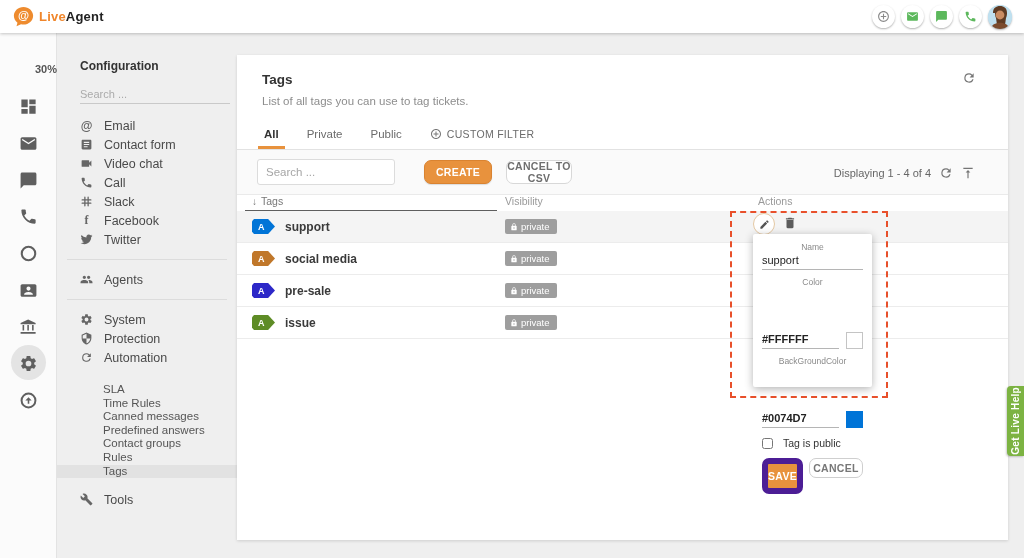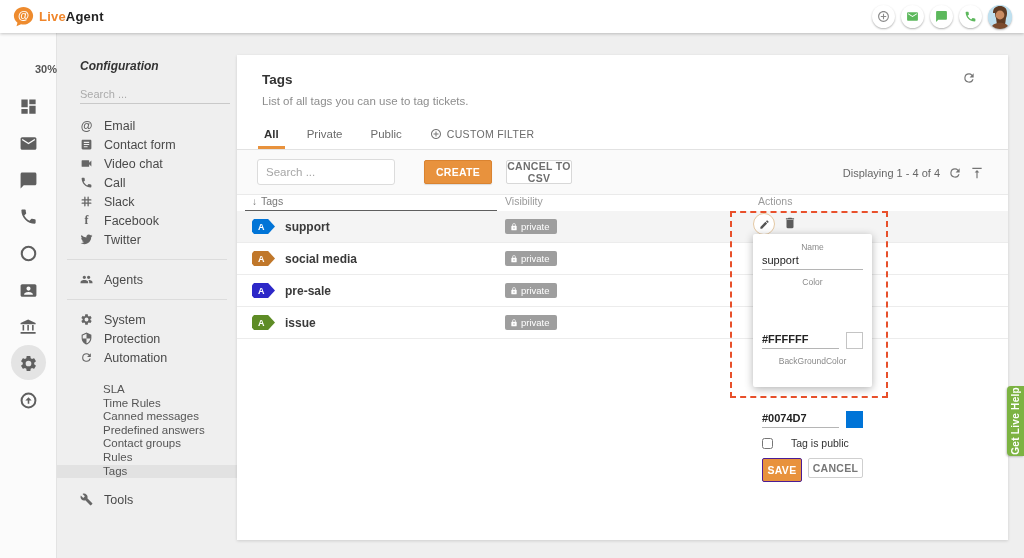--- a/index.html
+++ b/index.html
@@ -25,21 +25,21 @@
   
   .rail { position:absolute; left:0; top:33px; width:57px; height:525px; background:#FBFBFB; border-right:1px solid #E3E3E3; }
   .rail-usage { position:absolute; top:30px; width:57px; text-align:right; font-size:11px; font-weight:bold; color:#555; }
   .rail-item { position:absolute; left:0; width:57px; height:24px; display:flex; align-items:center; justify-content:center; cursor:pointer; }
   .rail-item svg { width:19px; height:19px; fill:#5f5f5f; }
   .rail-active-bg { position:absolute; left:11px; top:-6px; width:35px; height:35px; border-radius:50%; background:#E4E4E4; }
   .rail-item .icw { position:relative; z-index:1; display:flex; }
 
   
   .cfg { position:absolute; left:57px; top:33px; width:180px; height:525px; background:#EFEFEF; overflow:hidden; }
-  .cfg-title { margin:26px 0 0 23px; font-size:12px; font-weight:bold; color:#333;font-style:italic; }
+  .cfg-title { margin:26px 0 0 23px; font-size:12px; font-weight:bold; color:#333; }
   .cfg-search { margin:12px 23px 0 23px; width:150px; border:none; border-bottom:1px solid #C9C9C9; background:transparent;
                 font-size:11px; color:#444; padding:3px 0; outline:none; font-family:"Liberation Sans", sans-serif;}
   .cfg-search::placeholder { color:#ABABAB; }
   .cfg-list { list-style:none; margin-top:12px; }
   .cfg-item { display:flex; align-items:center; height:19px; gap:11px; padding-left:23px; font-size:12.5px; color:#4a4a4a; cursor:pointer; }
   .cfg-item svg { width:13px; height:13px; fill:#666; flex:0 0 auto; }
   .cfg-item .atsym { width:13px; font-size:12px; font-weight:bold; color:#666; text-align:center; }
   .cfg-item .fbsym { width:13px; font-size:12px; font-weight:bold; color:#666; text-align:center; font-family:"Liberation Serif", serif; }
   .cfg-div { height:1px; background:#DCDCDC; margin:10px 10px 10px 10px; }
   .cfg-sub { height:13.6px; line-height:13.6px; padding-left:46px; font-size:11.5px; color:#555; cursor:pointer; }
@@ -58,25 +58,25 @@
   .tab.active { color:#333; font-weight:bold; }
   .tab.active::after { content:""; position:absolute; left:8px; right:8px; bottom:0; height:3px; background:#E8923D; }
   .tab.filter { font-size:10.5px; letter-spacing:.3px; }
   .tab.filter svg { width:12px; height:12px; fill:#777; }
 
   .toolbar { position:absolute; left:0; top:95px; width:771px; height:45px; background:#FAFAFA; border-bottom:1px solid #EAEAEA; }
   .tb-search { position:absolute; left:20px; top:9px; width:138px; height:26px; border:1px solid #DCDCDC; border-radius:3px;
                background:#fff; font-size:11.5px; padding:0 8px; color:#444; outline:none; font-family:"Liberation Sans", sans-serif;}
   .tb-search::placeholder { color:#A6A6A6; }
   .btn { display:flex; align-items:center; justify-content:center; font-size:10.5px; font-weight:bold; letter-spacing:.3px;
-         border-radius:2px; cursor:pointer; font-family:"Liberation Sans", sans-serif; }
+         border-radius:7px; cursor:pointer; font-family:"Liberation Sans", sans-serif; }
   .btn-create { position:absolute; left:187px; top:10px; width:68px; height:24px; background:#E8923D; color:#fff; border:1px solid #DA8330;
                 box-shadow:0 1px 1px rgba(0,0,0,.12); }
   .btn-export { position:absolute; left:269px; top:10px; width:66px; height:24px; background:#fff; color:#6e6e6e; border:1px solid #D8D8D8; }
-  .tb-right { position:absolute; right:24px; top:0; height:45px; display:flex; align-items:center; gap:8px; }
+  .tb-right { position:absolute; right:33px; top:0; height:45px; display:flex; align-items:center; gap:8px; }
   .tb-displaying { font-size:11px; color:#666; }
   .tb-ic { display:flex; cursor:pointer; }
 
   .thead { position:absolute; left:0; top:140px; width:771px; height:16px; font-size:10.5px; color:#9a9a9a; }
   .th-tags { position:absolute; left:15px; top:0; color:#777; display:flex; gap:4px; align-items:center; }
   .th-tags .arr { font-size:10px; color:#777; }
   .th-underline { position:absolute; left:8px; top:15px; width:252px; height:2px; background:#5e5e5e; }
   .th-vis { position:absolute; left:268px; top:0; }
   .th-act { position:absolute; left:521px; top:0; }
 
@@ -101,25 +101,25 @@
 
   .popup { position:absolute; left:753px; top:234px; width:119px; height:153px; background:#fff; border-radius:2px;
            box-shadow:0 2px 8px rgba(0,0,0,.3); z-index:22; padding:8px 9px; }
   .pf-label { font-size:8.5px; color:#8a8a8a;text-align:center; }
   .pf-value { font-size:11px; color:#222; border-bottom:1px solid #B5B5B5; padding:2px 0 3px 0; }
   .pf-value.bold { font-weight:bold; }
   .pf-row { display:flex; align-items:flex-end; gap:7px;margin-top:44px; }
   .pf-row .pf-value { flex:1; }
   .swatch { width:17px; height:17px; border:1px solid #C4C4C4; flex:0 0 auto; cursor:pointer; }
   .pf-gap { height:7px; }
-  .chk-row { display:flex; align-items:center; gap:18px; margin-top:9px; }
+  .chk-row { display:flex; align-items:center; gap:10px; margin-top:9px; }
   .chk-row input { width:11px; height:11px; cursor:pointer; }
   .chk-label { font-size:10.5px; color:#333; }
   .pop-btns { display:flex; gap:6px; margin-top:9px; }
-  .btn-save { width:42px; height:24px; background:#E8923D; color:#fff; border:1px solid #4c1d95; }
+  .btn-save { width:42px; height:36px; background:#E8923D; color:#fff; border:6px solid #4c1d95; }
   .btn-cancel { width:58px; height:20px; background:#fff; color:#777; border:1px solid #CFCFCF; }
 
   
   .livehelp { position:absolute; right:0; top:386px; width:17px; height:70px; background:#7CB342; border-radius:4px 0 0 4px;
               display:flex; align-items:center; justify-content:center; cursor:pointer; z-index:30; box-shadow:-1px 1px 2px rgba(0,0,0,.2); }
   .livehelp span { writing-mode:vertical-rl; transform:rotate(180deg); color:#fff; font-size:10px; font-weight:bold; letter-spacing:.3px; }
 </style>
 </head>
 <body>
 

